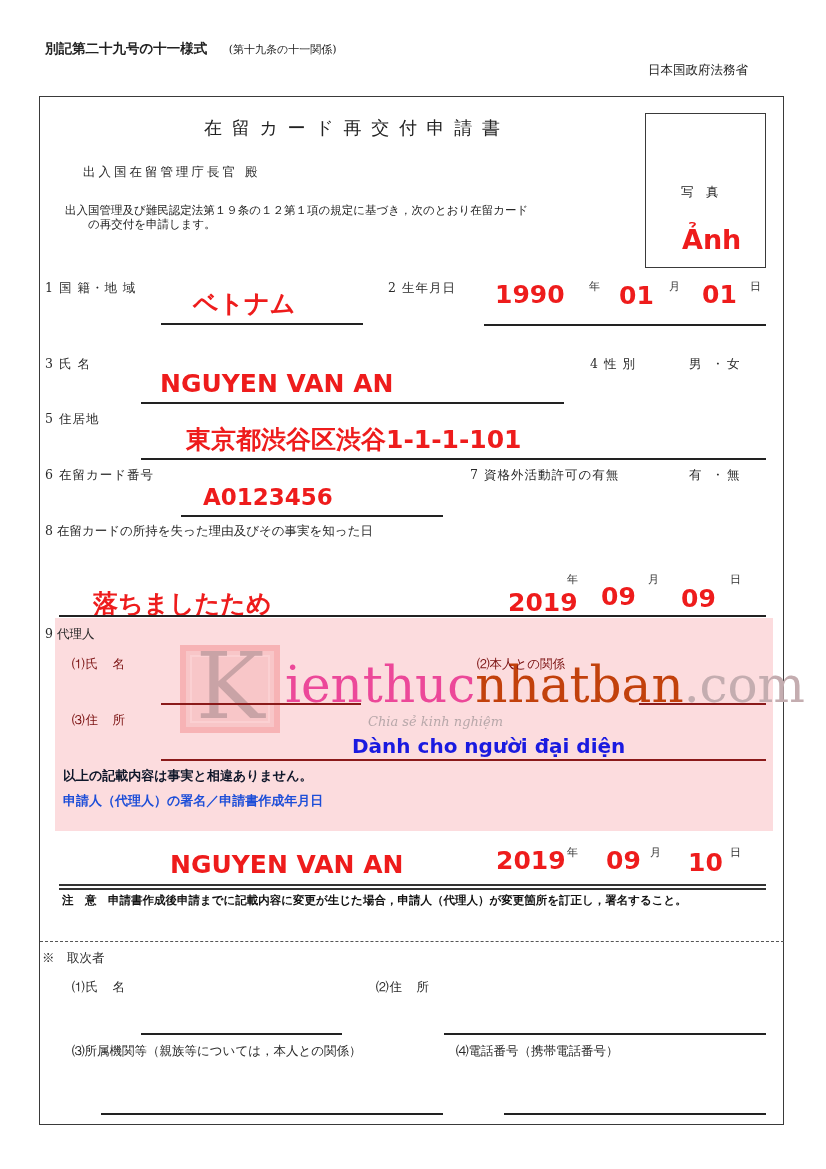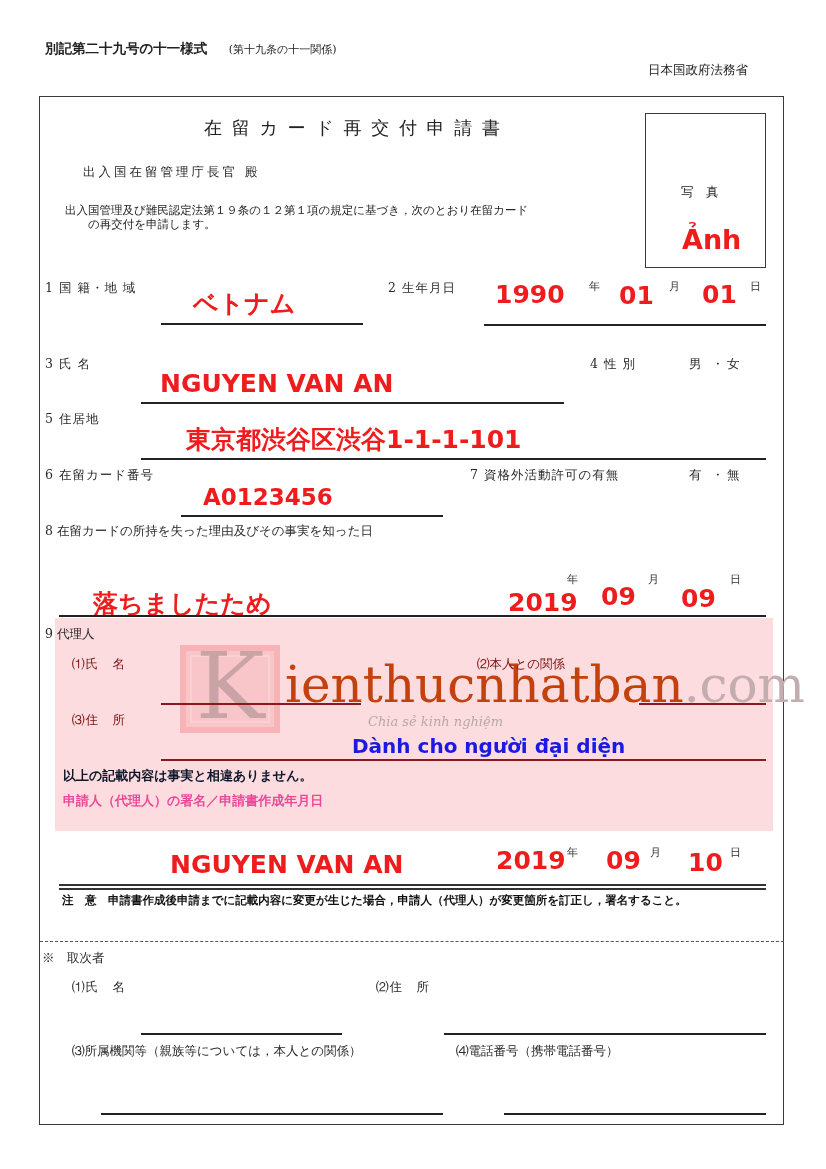--- a/index.html
+++ b/index.html
@@ -92,34 +92,34 @@
 <div class="abs small-unit" style="left:730px; top:572px;">日</div>
 <div class="hline" style="left:59px; top:615px; width:707px;"></div>
 
 <div id="agent-panel"></div>
 
 <div class="wm-k">
   <div class="wm-k-inner"></div>
   <div class="wm-k-letter">K</div>
 </div>
 <div class="abs" style="left:285px; top:660px;">
-  <span class="wm-text" style="position:static; color:#c2410c;">ienthuc</span><span class="wm-text" style="position:static; color:#c2410c;">nhatban</span><span class="wm-text" style="position:static; color:#c4adb0;">.com</span>
+  <span class="wm-text" style="position:static; color:#ec4899;">ienthuc</span><span class="wm-text" style="position:static; color:#c2410c;">nhatban</span><span class="wm-text" style="position:static; color:#c4adb0;">.com</span>
 </div>
 <div class="wm-sub" style="left:368px; top:714px;">Chia sẻ kinh nghiệm</div>
 
 <div class="abs lbl" style="left:45px; top:626px; letter-spacing:0;">9 代理人</div>
 <div class="abs lbl dark-red" style="left:72px; top:656px;">⑴氏　名</div>
 <div class="abs lbl dark-red" style="left:477px; top:656px; letter-spacing:0;">⑵本人との関係</div>
 <div class="hline" style="left:161px; top:703px; width:200px; background:#8b1a1a;"></div>
 <div class="hline" style="left:639px; top:703px; width:127px; background:#8b1a1a;"></div>
 <div class="abs lbl dark-red" style="left:72px; top:712px;">⑶住　所</div>
 <div class="abs" style="left:352px; top:734px; font-size:20px; font-weight:bold; color:#1a1ae0; font-family:'DejaVu Sans', sans-serif;">Dành cho người đại diện</div>
 <div class="hline" style="left:161px; top:759px; width:605px; background:#8b1a1a;"></div>
 <div class="abs" style="left:63px; top:767px; font-size:13px; font-weight:bold; color:#0f172a; font-family:'DejaVu Sans', sans-serif;">以上の記載内容は事実と相違ありません。</div>
-<div class="abs" style="left:63px; top:792px; font-size:13px; font-weight:bold; color:#ec4899; font-family:'DejaVu Sans', sans-serif;">申請人（代理人）の署名／申請書作成年月日</div>
+<div class="abs" style="left:63px; top:792px; font-size:13px; font-weight:bold; color:#1d4ed8; font-family:'DejaVu Sans', sans-serif;">申請人（代理人）の署名／申請書作成年月日</div>
 
 <div class="fill-red" style="left:170px; top:850px; font-size:25px;">NGUYEN VAN AN</div>
 <div class="fill-red" style="left:496px; top:846px; font-size:25px;">2019</div>
 <div class="abs small-unit" style="left:567px; top:845px;">年</div>
 <div class="fill-red" style="left:606px; top:846px; font-size:25px;">09</div>
 <div class="abs small-unit" style="left:650px; top:845px;">月</div>
 <div class="fill-red" style="left:688px; top:848px; font-size:25px;">10</div>
 <div class="abs small-unit" style="left:730px; top:845px;">日</div>
 <div class="dbl-line-a"></div>
 <div class="dbl-line-b"></div>

